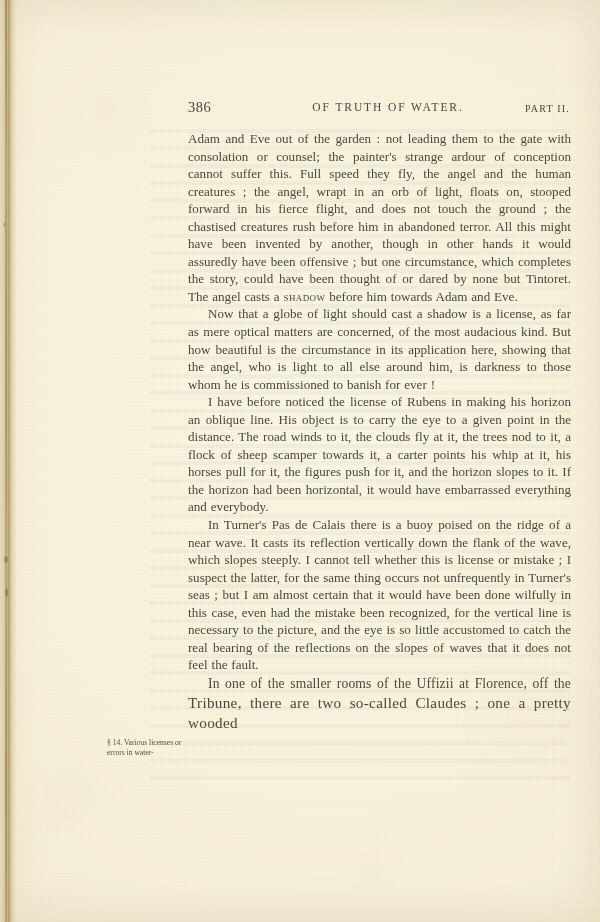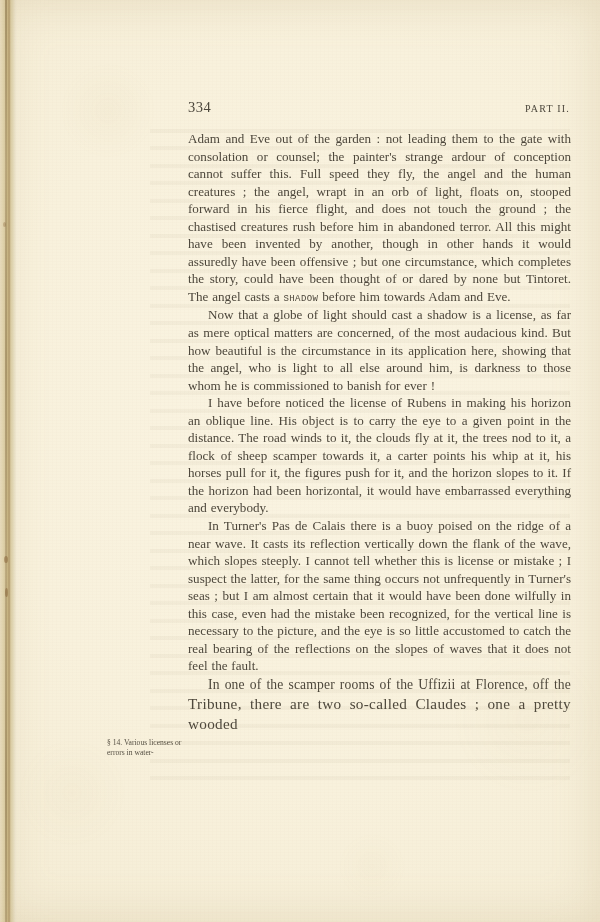--- a/index.html
+++ b/index.html
@@ -142,21 +142,20 @@
     text-indent: 20px;
     word-spacing: .6px;
   }
   #column p.first {
     text-indent: 0;
   }
   .sc {
     font-variant: small-caps;
     text-transform: lowercase;
     letter-spacing: .4px;
-    font-family: Liberation Mono, monospace;
   }
 
   
   #para-uffizii {
     font-size: 13.6px;
     line-height: 19px;
     letter-spacing: .15px;
   }
   #para-uffizii .line2 {
     font-size: 15.2px;
@@ -204,37 +203,38 @@
 
   <div id="gutter">
     <div id="gutter-line"></div>
     <div id="gutter-line2"></div>
     <div class="gutter-spot" style="left:4px; top:556px; width:4px; height:7px;"></div>
     <div class="gutter-spot" style="left:5px; top:588px; width:3px; height:9px;"></div>
     <div class="gutter-spot" style="left:3px; top:222px; width:3px; height:5px; background:rgba(120,80,38,.30);"></div>
   </div>
 
   <div id="running-head">
-    <span id="folio">334</span>
+    <span id="folio">386</span>
+    <span id="head-title">OF TRUTH OF WATER.</span>
     <span id="part-label">PART II.</span>
   </div>
 
   <div id="side-note">§ 14. Various licenses or errors in water-</div>
 
   <div id="column">
 
     <p class="first"><span>Adam and Eve out of the garden : not leading them to the gate with consolation or counsel; the painter's strange ardour of conception cannot suffer this. Full speed they fly, the angel and the human creatures ; the angel, wrapt in an orb of light, floats on, stooped forward in his fierce flight, and does not touch the ground ; the chastised creatures rush before him in abandoned terror. All this might have been invented by another, though in other hands it would assuredly have been offensive ; but one circumstance, which completes the story, could have been thought of or dared by none but Tintoret. The angel casts a </span><span class="sc">SHADOW</span><span> before him towards Adam and Eve.</span></p>
 
     <p>Now that a globe of light should cast a shadow is a license, as far as mere optical matters are concerned, of the most audacious kind. But how beautiful is the circumstance in its application here, showing that the angel, who is light to all else around him, is darkness to those whom he is commissioned to banish for ever !</p>
 
     <p>I have before noticed the license of Rubens in making his horizon an oblique line. His object is to carry the eye to a given point in the distance. The road winds to it, the clouds fly at it, the trees nod to it, a flock of sheep scamper towards it, a carter points his whip at it, his horses pull for it, the figures push for it, and the horizon slopes to it. If the horizon had been horizontal, it would have embarrassed everything and everybody.</p>
 
     <p>In Turner's Pas de Calais there is a buoy poised on the ridge of a near wave. It casts its reflection vertically down the flank of the wave, which slopes steeply. I cannot tell whether this is license or mistake ; I suspect the latter, for the same thing occurs not unfrequently in Turner's seas ; but I am almost certain that it would have been done wilfully in this case, even had the mistake been recognized, for the vertical line is necessary to the picture, and the eye is so little accustomed to catch the real bearing of the reflections on the slopes of waves that it does not feel the fault.</p>
 
-    <p id="para-uffizii"><span>In one of the scamper rooms of the Uffizii at Florence, off the</span> <span class="line2">Tribune, there are two so-called Claudes ; one a pretty wooded</span></p>
+    <p id="para-uffizii"><span>In one of the smaller rooms of the Uffizii at Florence, off the</span> <span class="line2">Tribune, there are two so-called Claudes ; one a pretty wooded</span></p>
 
   </div>
 
   <div id="showthrough"></div>
   <div id="grain"></div>
   <div id="blotches"></div>
   <div id="vignette"></div>
 
 </div>
 

